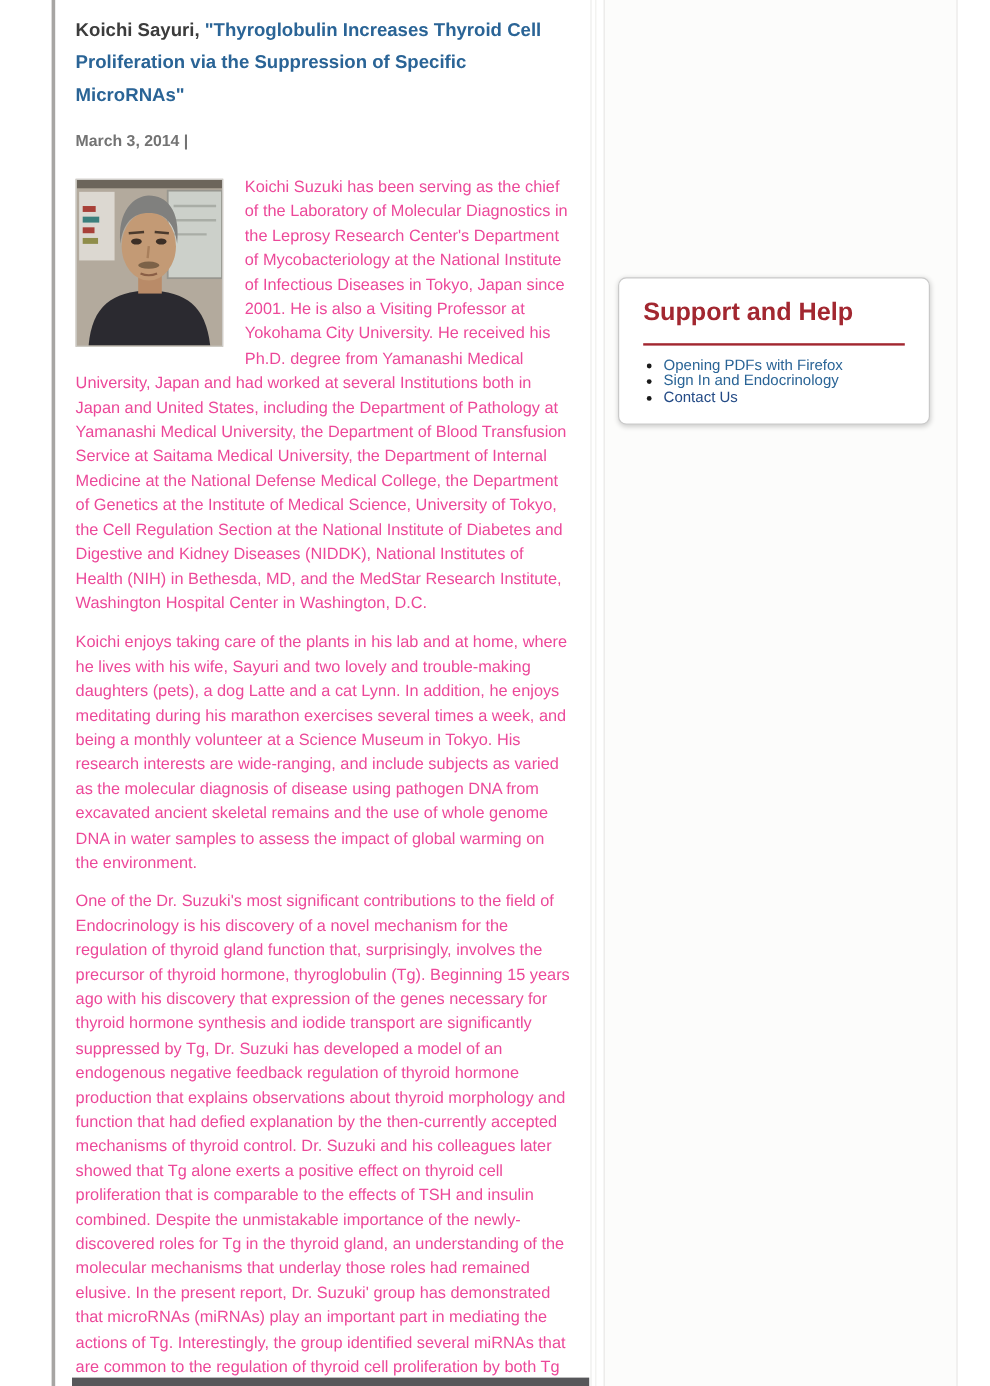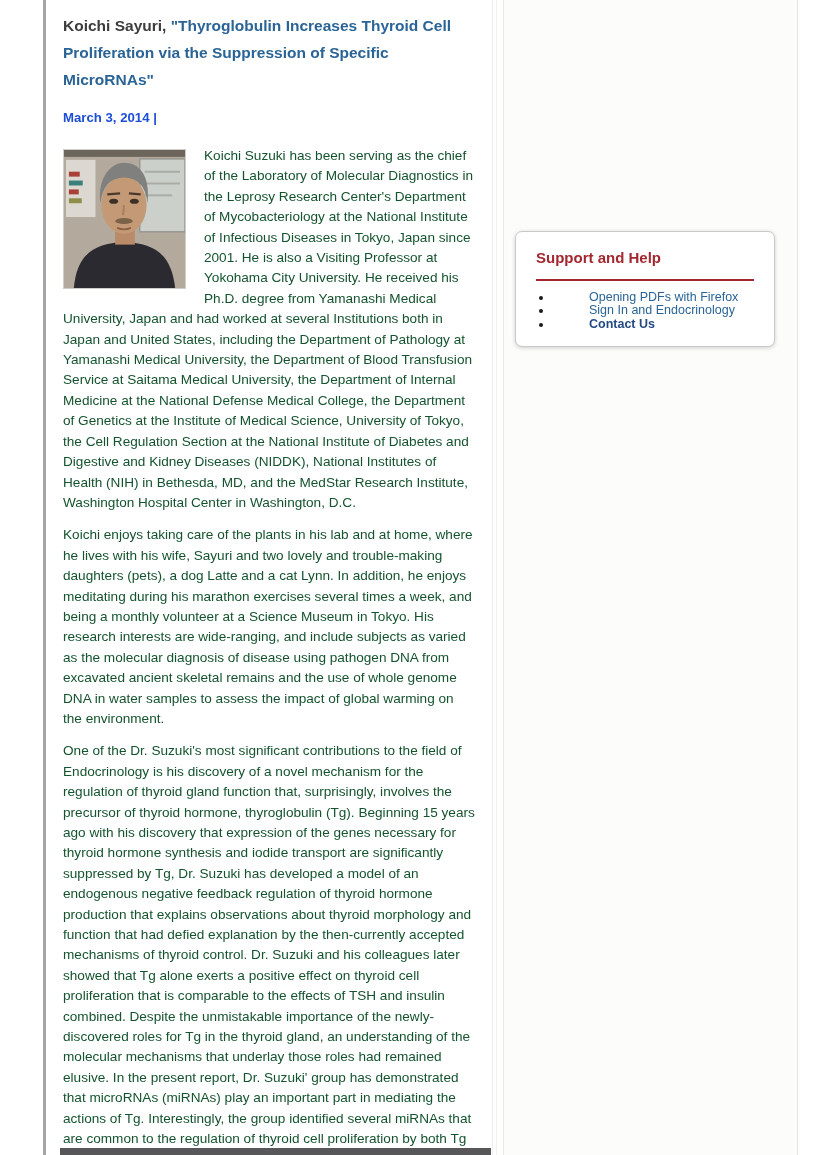--- a/index.html
+++ b/index.html
@@ -16,25 +16,25 @@
     border-left:3px solid #a7a5a3;
     border-right:1px solid #ededeb;
     padding:8px 16px 0 17px;
   }
   .article-title {
     margin:4px 0 0; font-size:15.5px; font-weight:bold;
     line-height:27px; color:#3c3c3c;
   }
   .title-link { color:#2a6496; text-decoration:none; cursor:pointer; }
   .article-date {
-    margin-top:17px; font-size:13.2px; font-weight:bold; color:#1d4ed8;
+    margin-top:17px; font-size:13.2px; font-weight:bold; color:#737373;
   }
   .article-body { margin-top:21px; }
   .article-body p {
-    margin:0 0 12px; font-size:13.6px; line-height:20.4px; color:#14532d;
+    margin:0 0 12px; font-size:13.6px; line-height:20.4px; color:#ec4899;
   }
   .author-photo {
     float:left; width:123px; height:140px; margin:3px 18px 8px 0;
     border:1px solid #cfcdc9; box-sizing:border-box; background:#b5ac9f;
   }
   .author-photo svg { display:block; width:100%; height:100%; }
   .bottom-bar {
     position:absolute; left:14px; right:1px; bottom:0; height:7px;
     background:#57575a;
   }
@@ -50,33 +50,33 @@
     border-left:1px solid #e9e8e6; border-right:1px solid #e9e8e6;
   }
   .support-card {
     position:absolute; left:11px; top:231px; width:260px;
     box-sizing:border-box; background:#ffffff;
     border:1px solid #c9c9c9; border-radius:7px;
     box-shadow:0 1px 4px rgba(0,0,0,0.18);
     padding:17px 20px 15px 20px;
   }
   .support-heading {
-    margin:0; font-size:15px; font-weight:bold; color:#a22730;
+    margin:0; font-size:21px; font-weight:bold; color:#a22730;
   }
   .support-rule {
     border:none; border-top:2px solid #a22730; margin:13px 0 10px;
   }
   .support-list {
     margin:0; padding-left:17px; list-style:disc;
   }
   .support-list li {
     font-size:12.5px; line-height:13.4px; color:#1a1a1a; margin:0;
   }
-  .sidebar-link { color:#2a6496; text-decoration:none; cursor:pointer;margin-left:36px; }
-  .sidebar-link.bold { color:#234a85; font-weight:bold; }
+  .sidebar-link { color:#2a6496; text-decoration:none; cursor:pointer; }
+  .sidebar-link.bold { color:#234a85; font-weight:normal; }
 </style>
 </head>
 <body>
 
 <div class="content-col">
   <h1 class="article-title"><span>Koichi Sayuri, </span><a class="title-link">"Thyroglobulin Increases Thyroid Cell Proliferation via the Suppression of Specific MicroRNAs"</a></h1>
 
   <div class="article-date">March 3, 2014 |</div>
 
   <div class="article-body">

